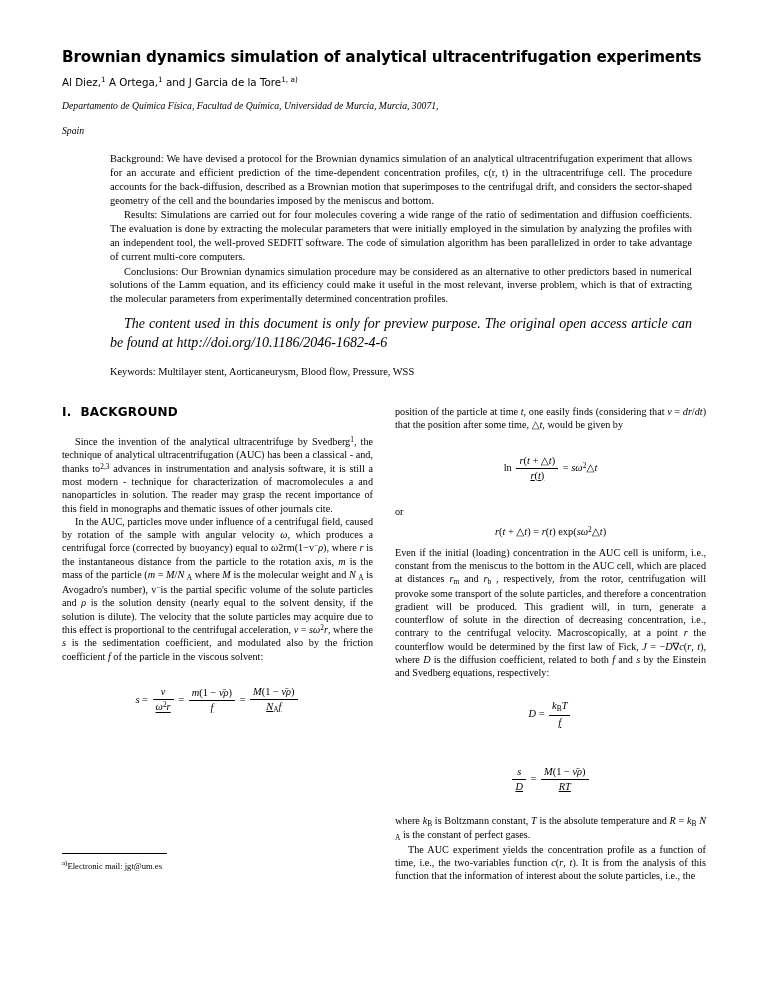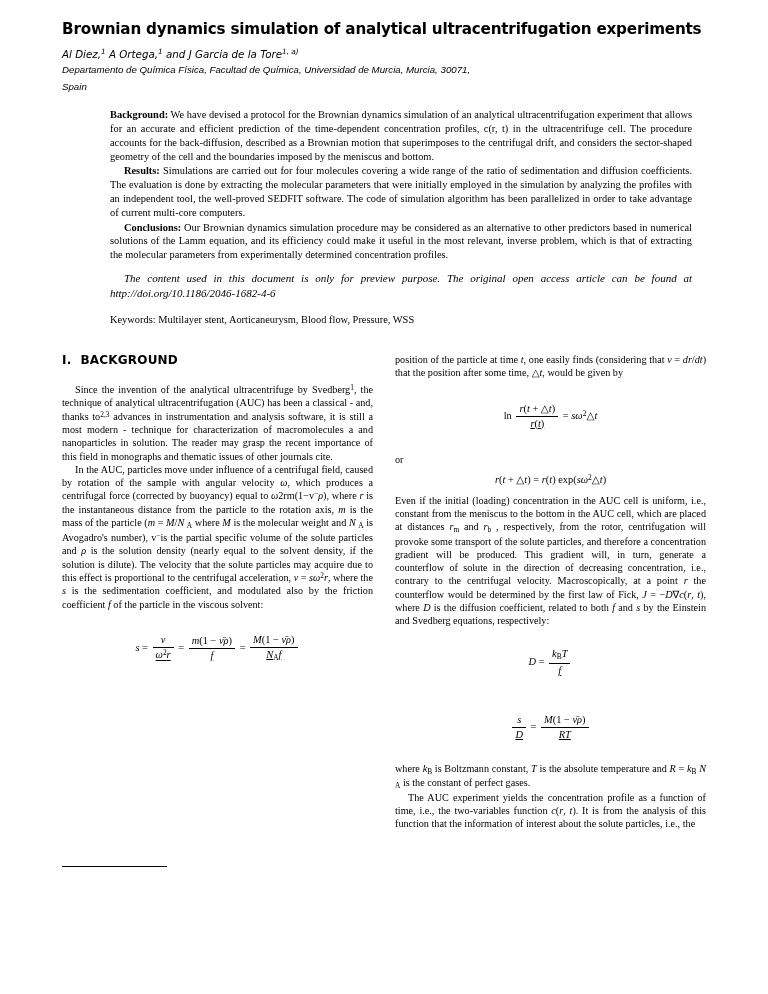--- a/index.html
+++ b/index.html
@@ -11,62 +11,61 @@
     width: 768px;
     height: 994px;
     font-family: "Liberation Serif", serif;
     color: #000000;
     overflow: hidden;
   }
   .page {
     width: 768px;
     height: 930px;
     box-sizing: border-box;
-    padding: 20px 62px 20px 62px;
+    padding: 48px 62px 20px 62px;
     position: relative;
   }
   .title {
     font-family: "DejaVu Sans", sans-serif;
     font-size: 15.2px;
     font-weight: bold;
     line-height: 1.25;
     margin: 0 0 8px 0;
     letter-spacing: -0.2px;
   }
   .authors {
     font-family: "DejaVu Sans", sans-serif;
     font-size: 10.3px;
     margin: 0 0 3px 0;
-    font-style: italic;
   }
   .authors sup { font-size: 7.3px; }
   .affiliation {
-    font-family: Liberation Sans, sans-serif;
+    font-family: Liberation Serif, serif;
     font-style: italic;
     font-size: 9.7px;
     line-height: 1.32;
-    margin: 4px 0 2px 0;
+    margin: 12px 0 2px 0;
   }
   .abstract {
     margin: 14px 0 0 0;
     padding: 0 14px 0 48px;
     font-size: 10.4px;
     line-height: 1.33;
     text-align: justify;
   }
   .abstract p {
     margin: 0 0 1px 0;
     text-indent: 14px;
   }
   .abstract p.first { text-indent: 0; }
-  .abstract b { font-weight: bold; }
+  .abstract b { font-weight: normal; }
   .preview-note {
     margin: 9px 0 0 0;
     padding: 0 14px 0 48px;
-    font-size: 11px;
+    font-size: 14px;
     font-style: italic;
     line-height: 1.33;
     text-align: justify;
     text-indent: 14px;
   }
   .keywords {
     margin: 13px 0 6px 0;
     padding: 0 14px 0 48px;
     font-size: 10.4px;
     line-height: 1.33;
@@ -248,15 +247,18 @@
       </p>
 
       <p>
         The AUC experiment yields the concentration profile as a function of time, i.e., the two-variables function <span class="it">c</span>(<span class="it">r</span>, <span class="it">t</span>). It is from the analysis of this function that the information of interest about the solute particles, i.e., the
       </p>
     </div>
   </div>
 
   <div class="col-left-bottom">
     <hr class="footnote-rule">
+    <div class="footnote">
+      <sup>a)</sup><span>Electronic mail: jgt@um.es</span>
+    </div>
   </div>
 
 </div>
 
 </body></html>

